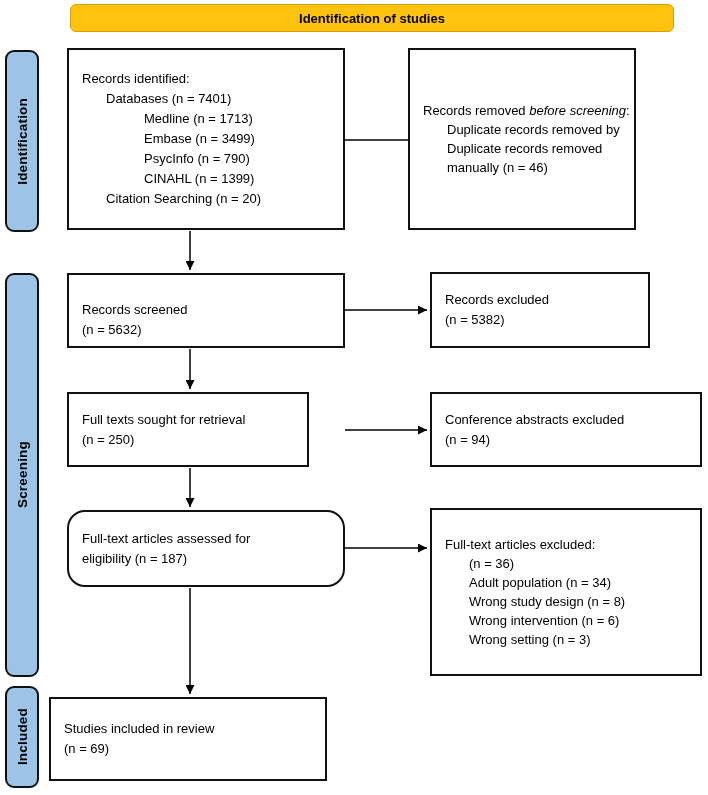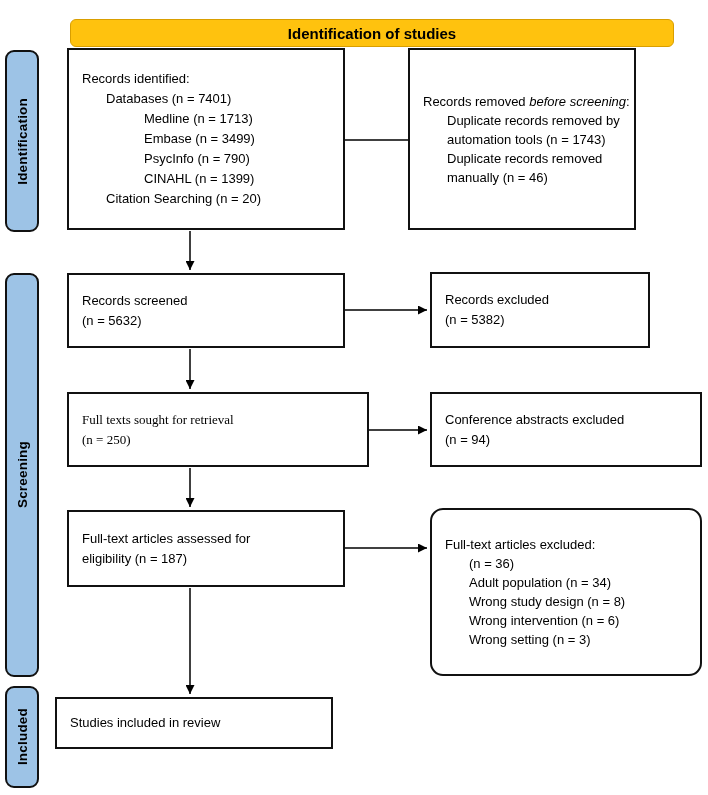--- a/index.html
+++ b/index.html
@@ -7,28 +7,28 @@
     position: relative;
     width: 708px;
     height: 795px;
     background: #ffffff;
     font-family: "Liberation Sans", sans-serif;
     color: #000;
     overflow: hidden;
   }
   .banner {
     position: absolute;
-    left: 70px; top: 19px;
+    left: 70px; top: 4px;
     width: 604px; height: 28px;
     background: #FFC20E;
     border: 1px solid #D99E00;
     border-radius: 6px;
     box-sizing: border-box;
     display: flex; align-items: center; justify-content: center;
-    font-weight: bold; font-size: 15px;
+    font-weight: bold; font-size: 13px;
   }
   .stage {
     position: absolute;
     left: 5px; width: 34px;
     background: #9DC3E6;
     border: 2px solid #111;
     border-radius: 9px;
     box-sizing: border-box;
     display: flex; align-items: center; justify-content: center;
   }
@@ -54,27 +54,27 @@
     font-size: 13px;
     line-height: 20px;
   }
   .box .ln { white-space: nowrap; }
   .i1 { padding-left: 24px; }
   .i2 { padding-left: 62px; }
   .tight { line-height: 19px; }
 
   #box-identified { left: 67px;  top: 48px;  width: 278px; height: 182px; }
   #box-removed    { left: 408px; top: 48px;  width: 228px; height: 182px; }
-  #box-screened   { left: 67px;  top: 273px; width: 278px; height: 75px; }
+  #box-screened   { left: 67px;  top: 273px; width: 278px; height: 75px; justify-content: flex-end; }
   #box-excluded   { left: 430px; top: 272px; width: 220px; height: 76px; }
-  #box-sought     { left: 67px;  top: 392px; width: 302px; height: 75px; font-family: Liberation Serif, serif; }
+  #box-sought     { left: 67px;  top: 392px; width: 242px; height: 75px; }
   #box-abstracts  { left: 430px; top: 392px; width: 272px; height: 75px; }
-  #box-assessed   { left: 67px;  top: 510px; width: 278px; height: 77px; }
-  #box-ftexcluded { left: 430px; top: 508px; width: 272px; height: 168px; border-radius: 13px; }
-  #box-included   { left: 55px;  top: 697px; width: 278px; height: 52px; justify-content: center; }
+  #box-assessed   { left: 67px;  top: 510px; width: 278px; height: 77px; border-radius: 18px; }
+  #box-ftexcluded { left: 430px; top: 508px; width: 272px; height: 168px; }
+  #box-included   { left: 49px;  top: 697px; width: 278px; height: 84px; justify-content: center; }
 
   svg.arrows {
     position: absolute; left: 0; top: 0;
     width: 708px; height: 795px;
     pointer-events: none;
   }
   svg.arrows line { stroke: #000; stroke-width: 1.5; }
 </style>
 </head>
 <body>
@@ -119,21 +119,20 @@
     <div class="ln i2">PsycInfo (n = 790)</div>
     <div class="ln i2">CINAHL (n = 1399)</div>
     <div class="ln i1">Citation Searching (n = 20)</div>
   </div>
 
   <div class="box tight" id="box-removed">
     <div class="ln">
       <span>Records removed </span><i>before screening</i><span>:</span>
     </div>
     <div class="ln i1">Duplicate records removed by</div>
-    <div class="ln i1">automation tools (n = 1743)</div>
     <div class="ln i1">Duplicate records removed</div>
     <div class="ln i1">manually (n = 46)</div>
   </div>
 
   <div class="box" id="box-screened">
     <div class="ln">Records screened</div>
     <div class="ln">(n = 5632)</div>
   </div>
   <div class="box" id="box-excluded">
     <div class="ln">Records excluded</div>
@@ -157,15 +156,16 @@
     <div class="ln">Full-text articles excluded:</div>
     <div class="ln i1">(n = 36)</div>
     <div class="ln i1">Adult population (n = 34)</div>
     <div class="ln i1">Wrong study design (n = 8)</div>
     <div class="ln i1">Wrong intervention (n = 6)</div>
     <div class="ln i1">Wrong setting (n = 3)</div>
   </div>
 
   <div class="box" id="box-included">
     <div class="ln">Studies included in review</div>
+    <div class="ln">(n = 69)</div>
   </div>
 
 </div>
 
 </body></html>

